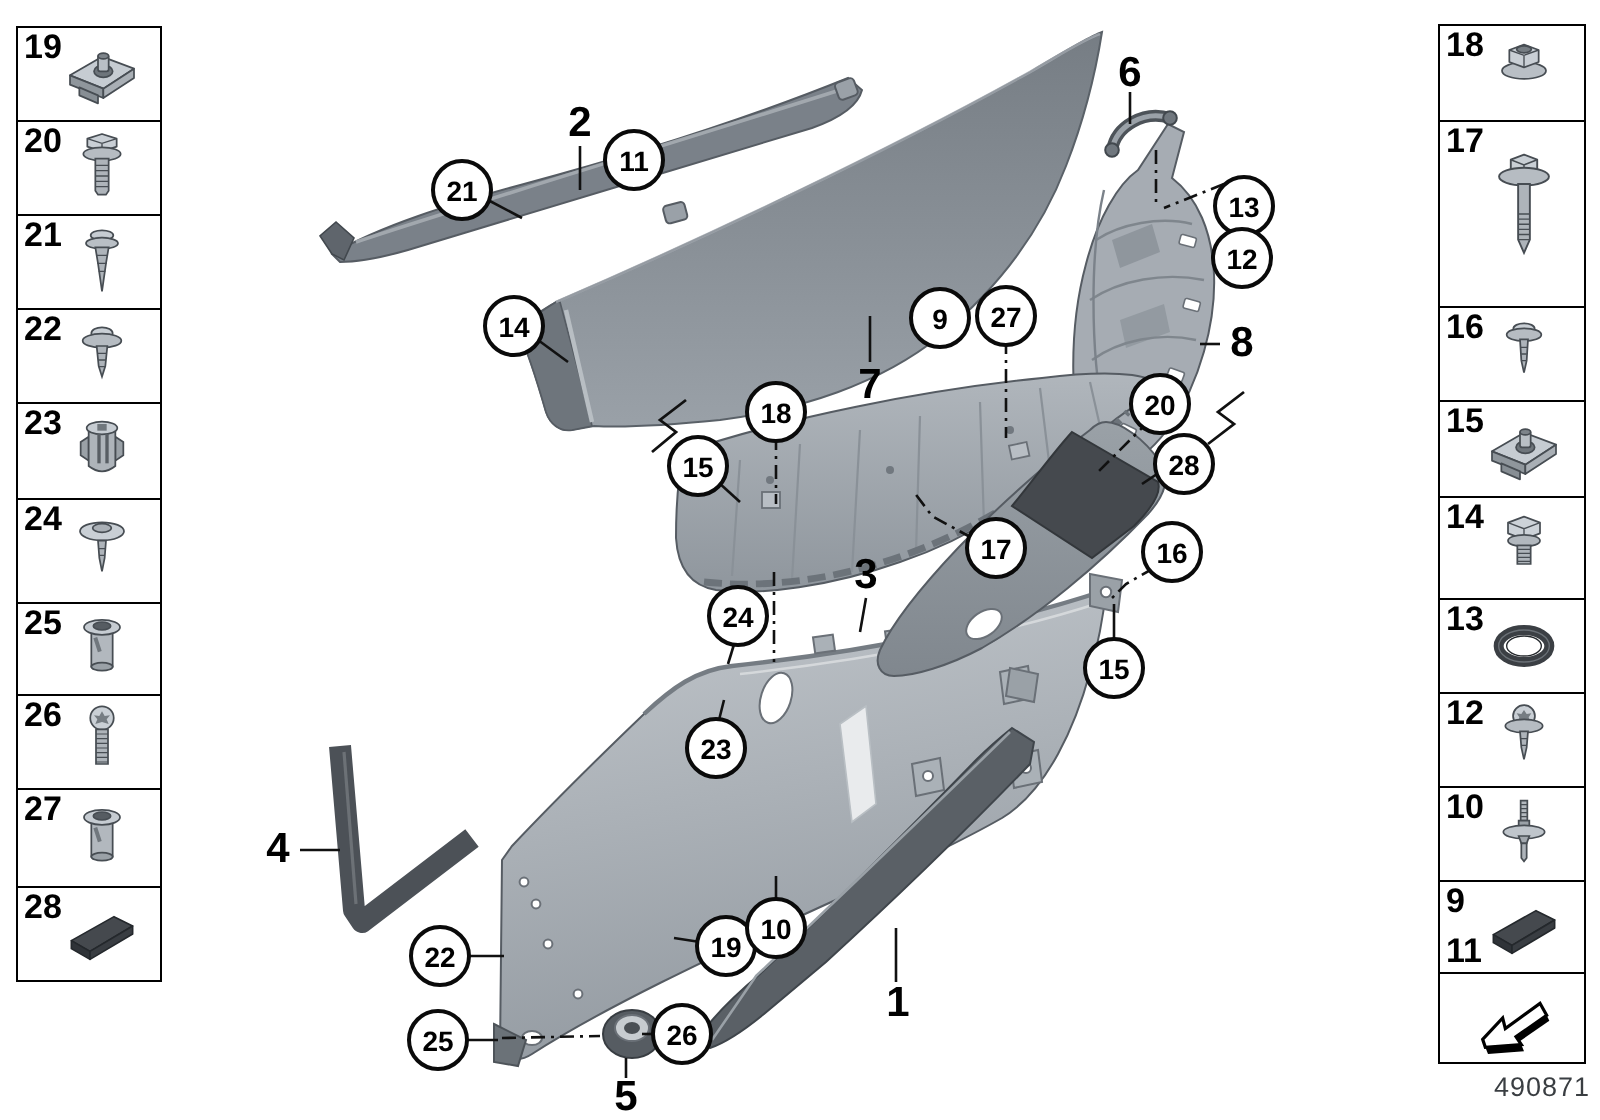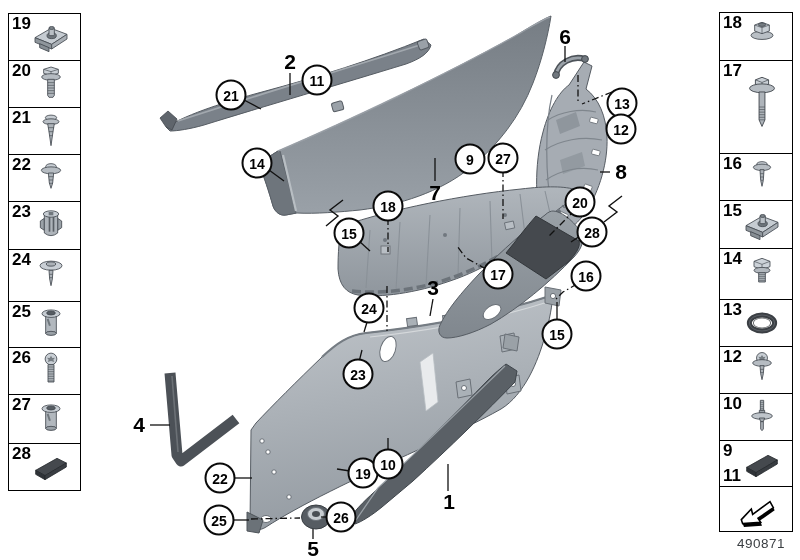--- a/index.html
+++ b/index.html
@@ -13,21 +13,21 @@
   .pnum{position:absolute;top:0;left:3px;font-weight:bold;font-size:17px;line-height:1.15;color:#000;}
   .pnum.bot{top:auto;bottom:0;}
   .ficon{width:46px;height:40px;}
   .ficon.tall{height:86px;width:44px;}
   .ficon.wide{width:56px;height:40px;padding-left:0;}
   
   .co{position:absolute;transform:translate(-50%,-50%);z-index:5;color:#000;}
   .co.c{width:27px;height:27px;border:2.2px solid #0a0a0a;border-radius:50%;background:#fff;
         display:flex;align-items:center;justify-content:center;font-weight:bold;font-size:14px;}
   .co.p{font-weight:bold;font-size:21px;background:transparent;}
-  .docnum{position:absolute;left:727px;top:536px;width:68px;text-align:center;
+  .docnum{position:absolute;left:727px;top:536px;width:68px;text-align:right;
           font-size:13.5px;color:#3a3e42;letter-spacing:0.5px;}
 </style>
 </head>
 <body>
 
 <div id="stage">
 
   <svg width="0" height="0" style="position:absolute" aria-hidden="true">
     <defs>
       <linearGradient id="g7" x1="0" y1="0" x2="0" y2="1">

